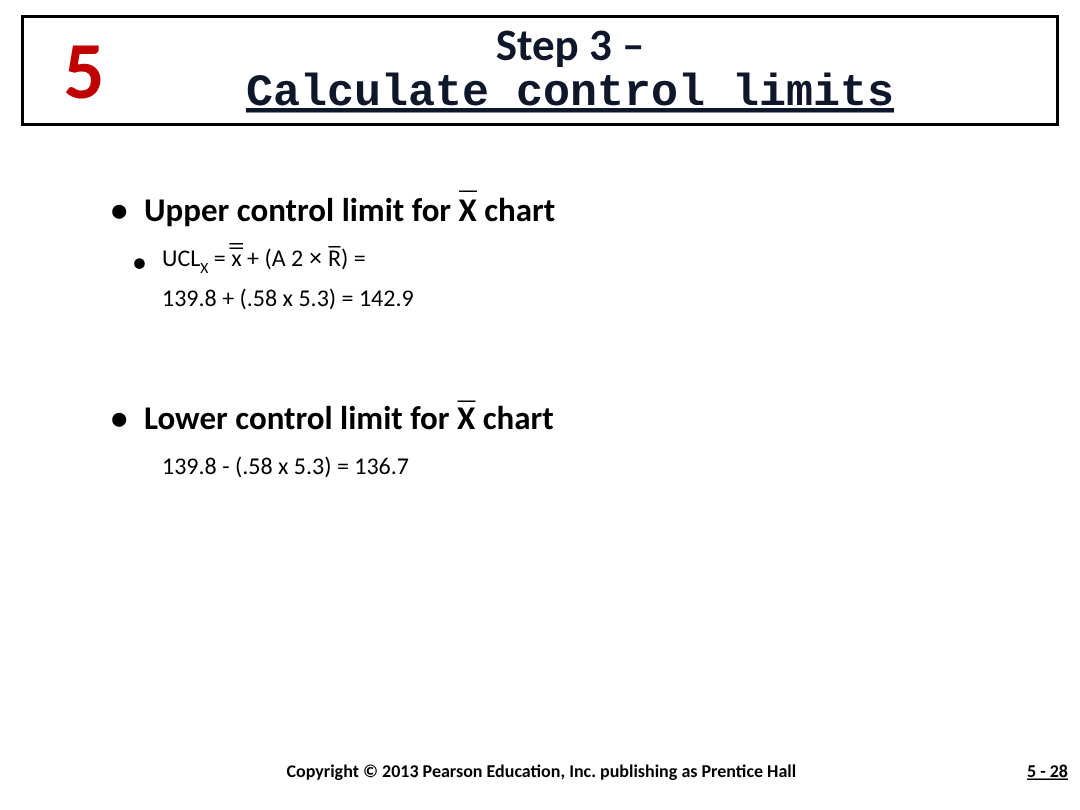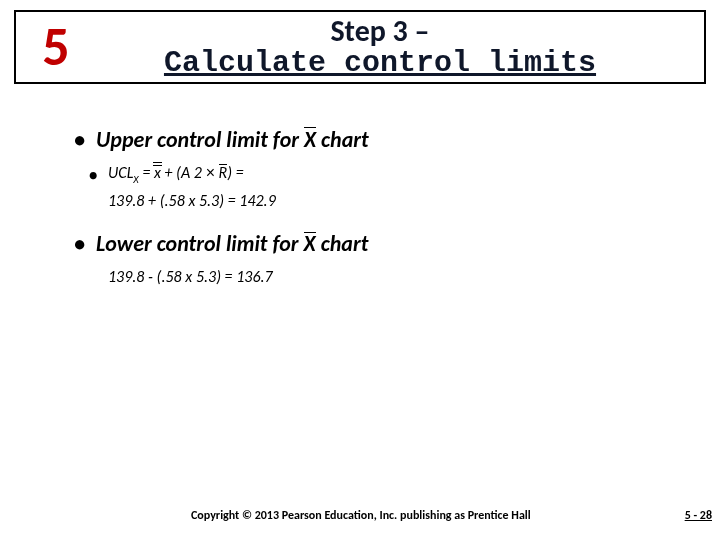--- a/index.html
+++ b/index.html
@@ -45,21 +45,20 @@
     line-height: 1.1;
     padding-right: 40px;
   }
   .title-text .line1 { display: block; }
   .title-text .line2 { display: block; text-decoration: underline; font-family: Liberation Mono, monospace; }
   .body {
     position: absolute;
     top: 108px;
     left: 96px;
     width: 540px;
-    font-style: italic;
   }
   .heading {
     font-size: 22px;
     font-weight: 700;
     margin: 18px 0 10px 0;
     position: relative;
   }
   .heading::before {
     content: "•";
     position: absolute;
@@ -113,21 +112,21 @@
     border-top: 1.5px solid currentColor;
   }
   .xdbar::after {
     content: "";
     position: absolute;
     left: -1px;
     right: -1px;
     top: 0.14em;
     border-top: 1.5px solid currentColor;
   }
-  .lower-block { margin-top: 20px; }
+  .lower-block { margin-top: 56px; }
   .footer {
     position: absolute;
     bottom: 18px;
     left: 0;
     width: 720px;
     font-size: 12px;
     font-weight: 700;
   }
   .copyright {
     position: absolute;

